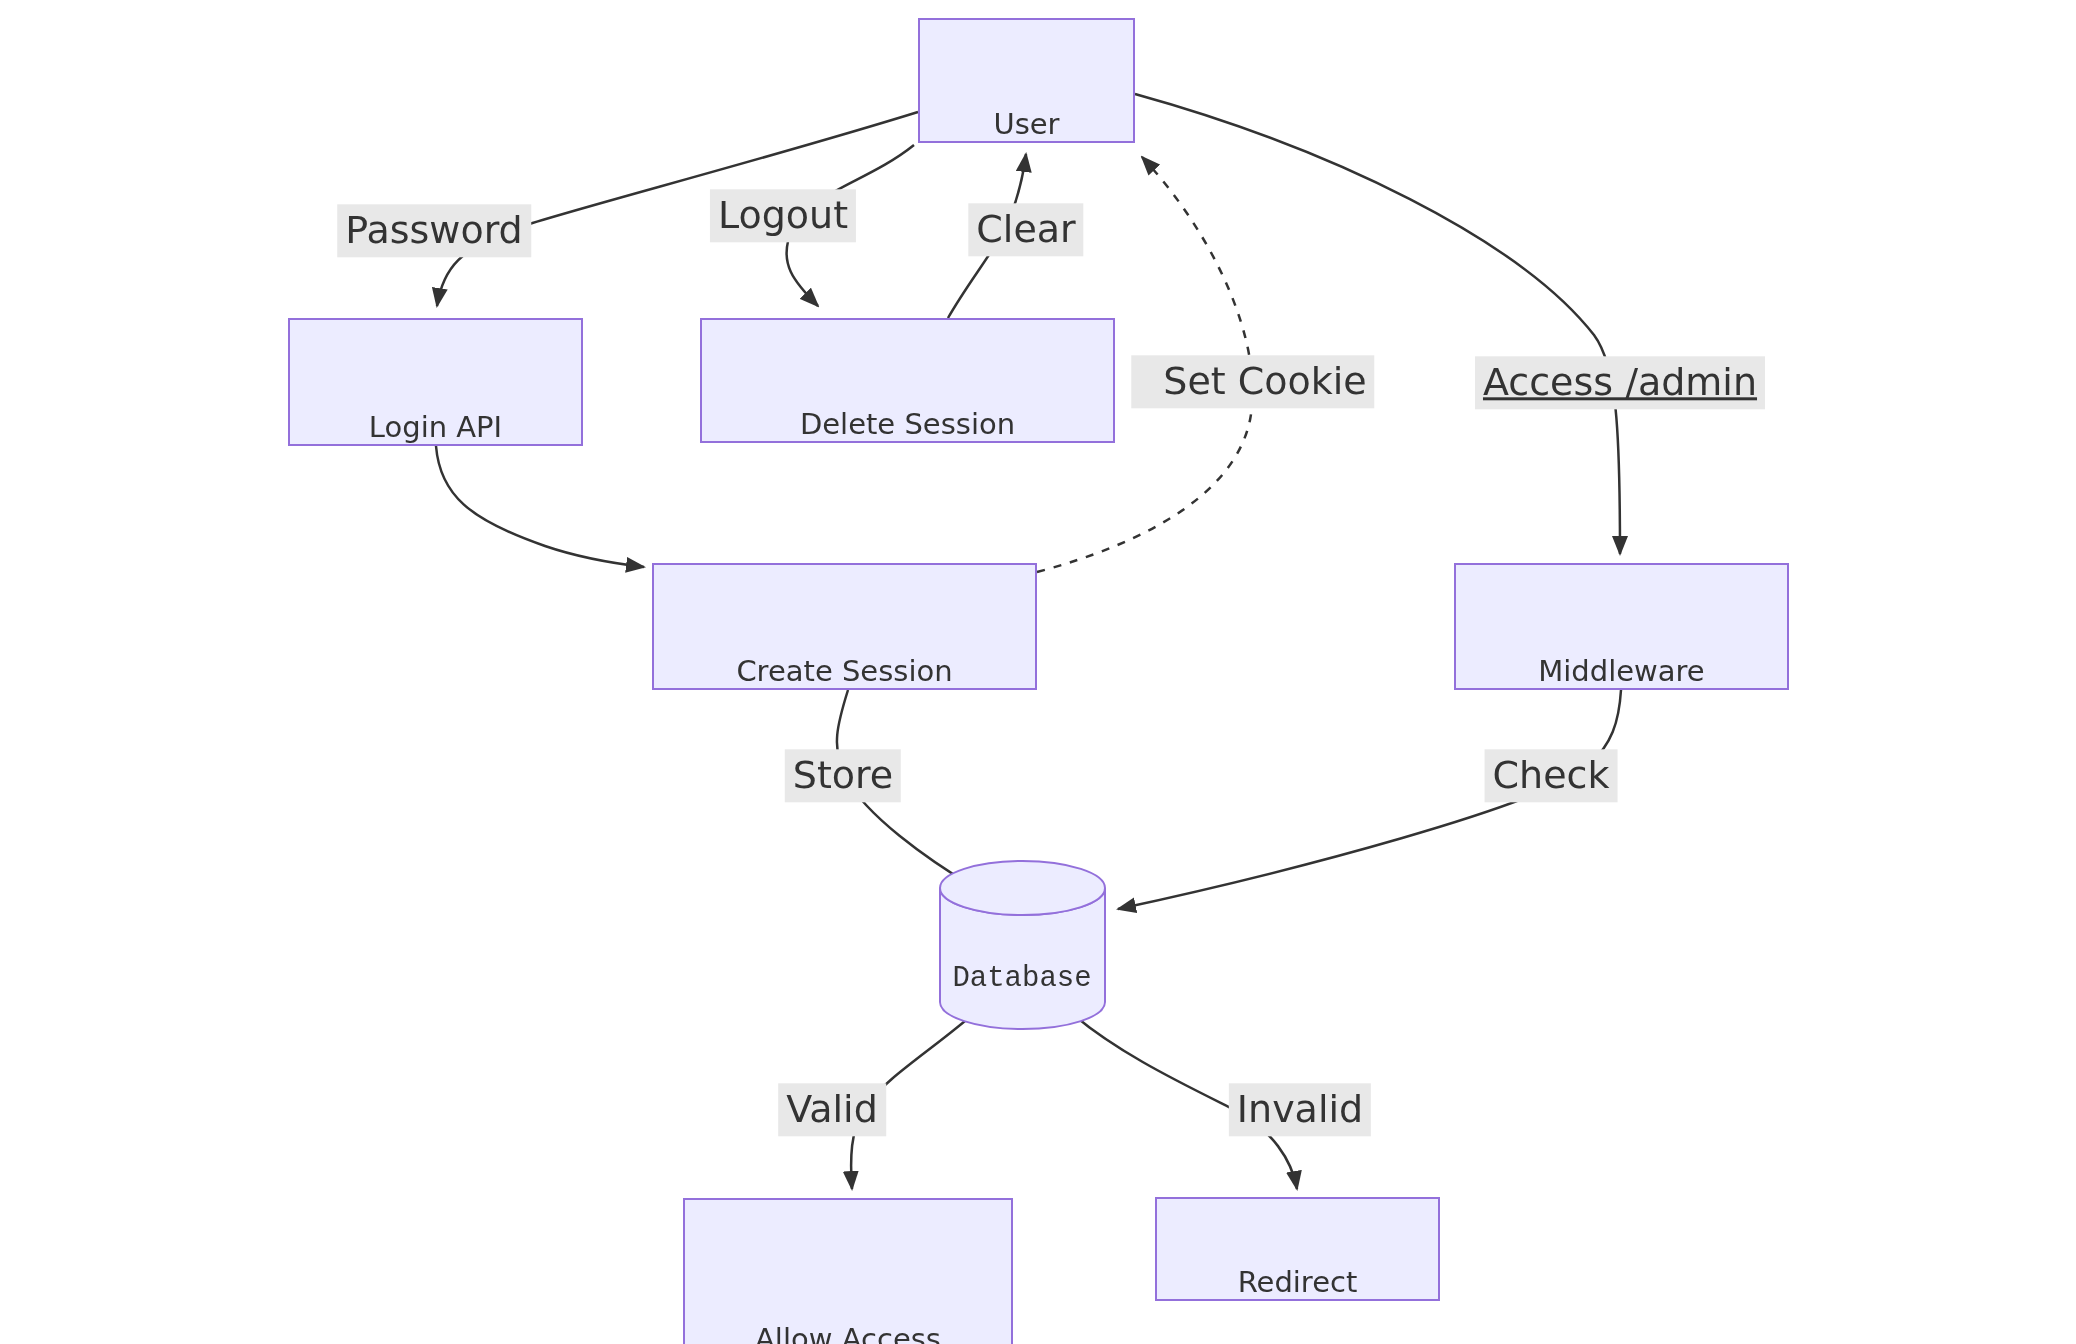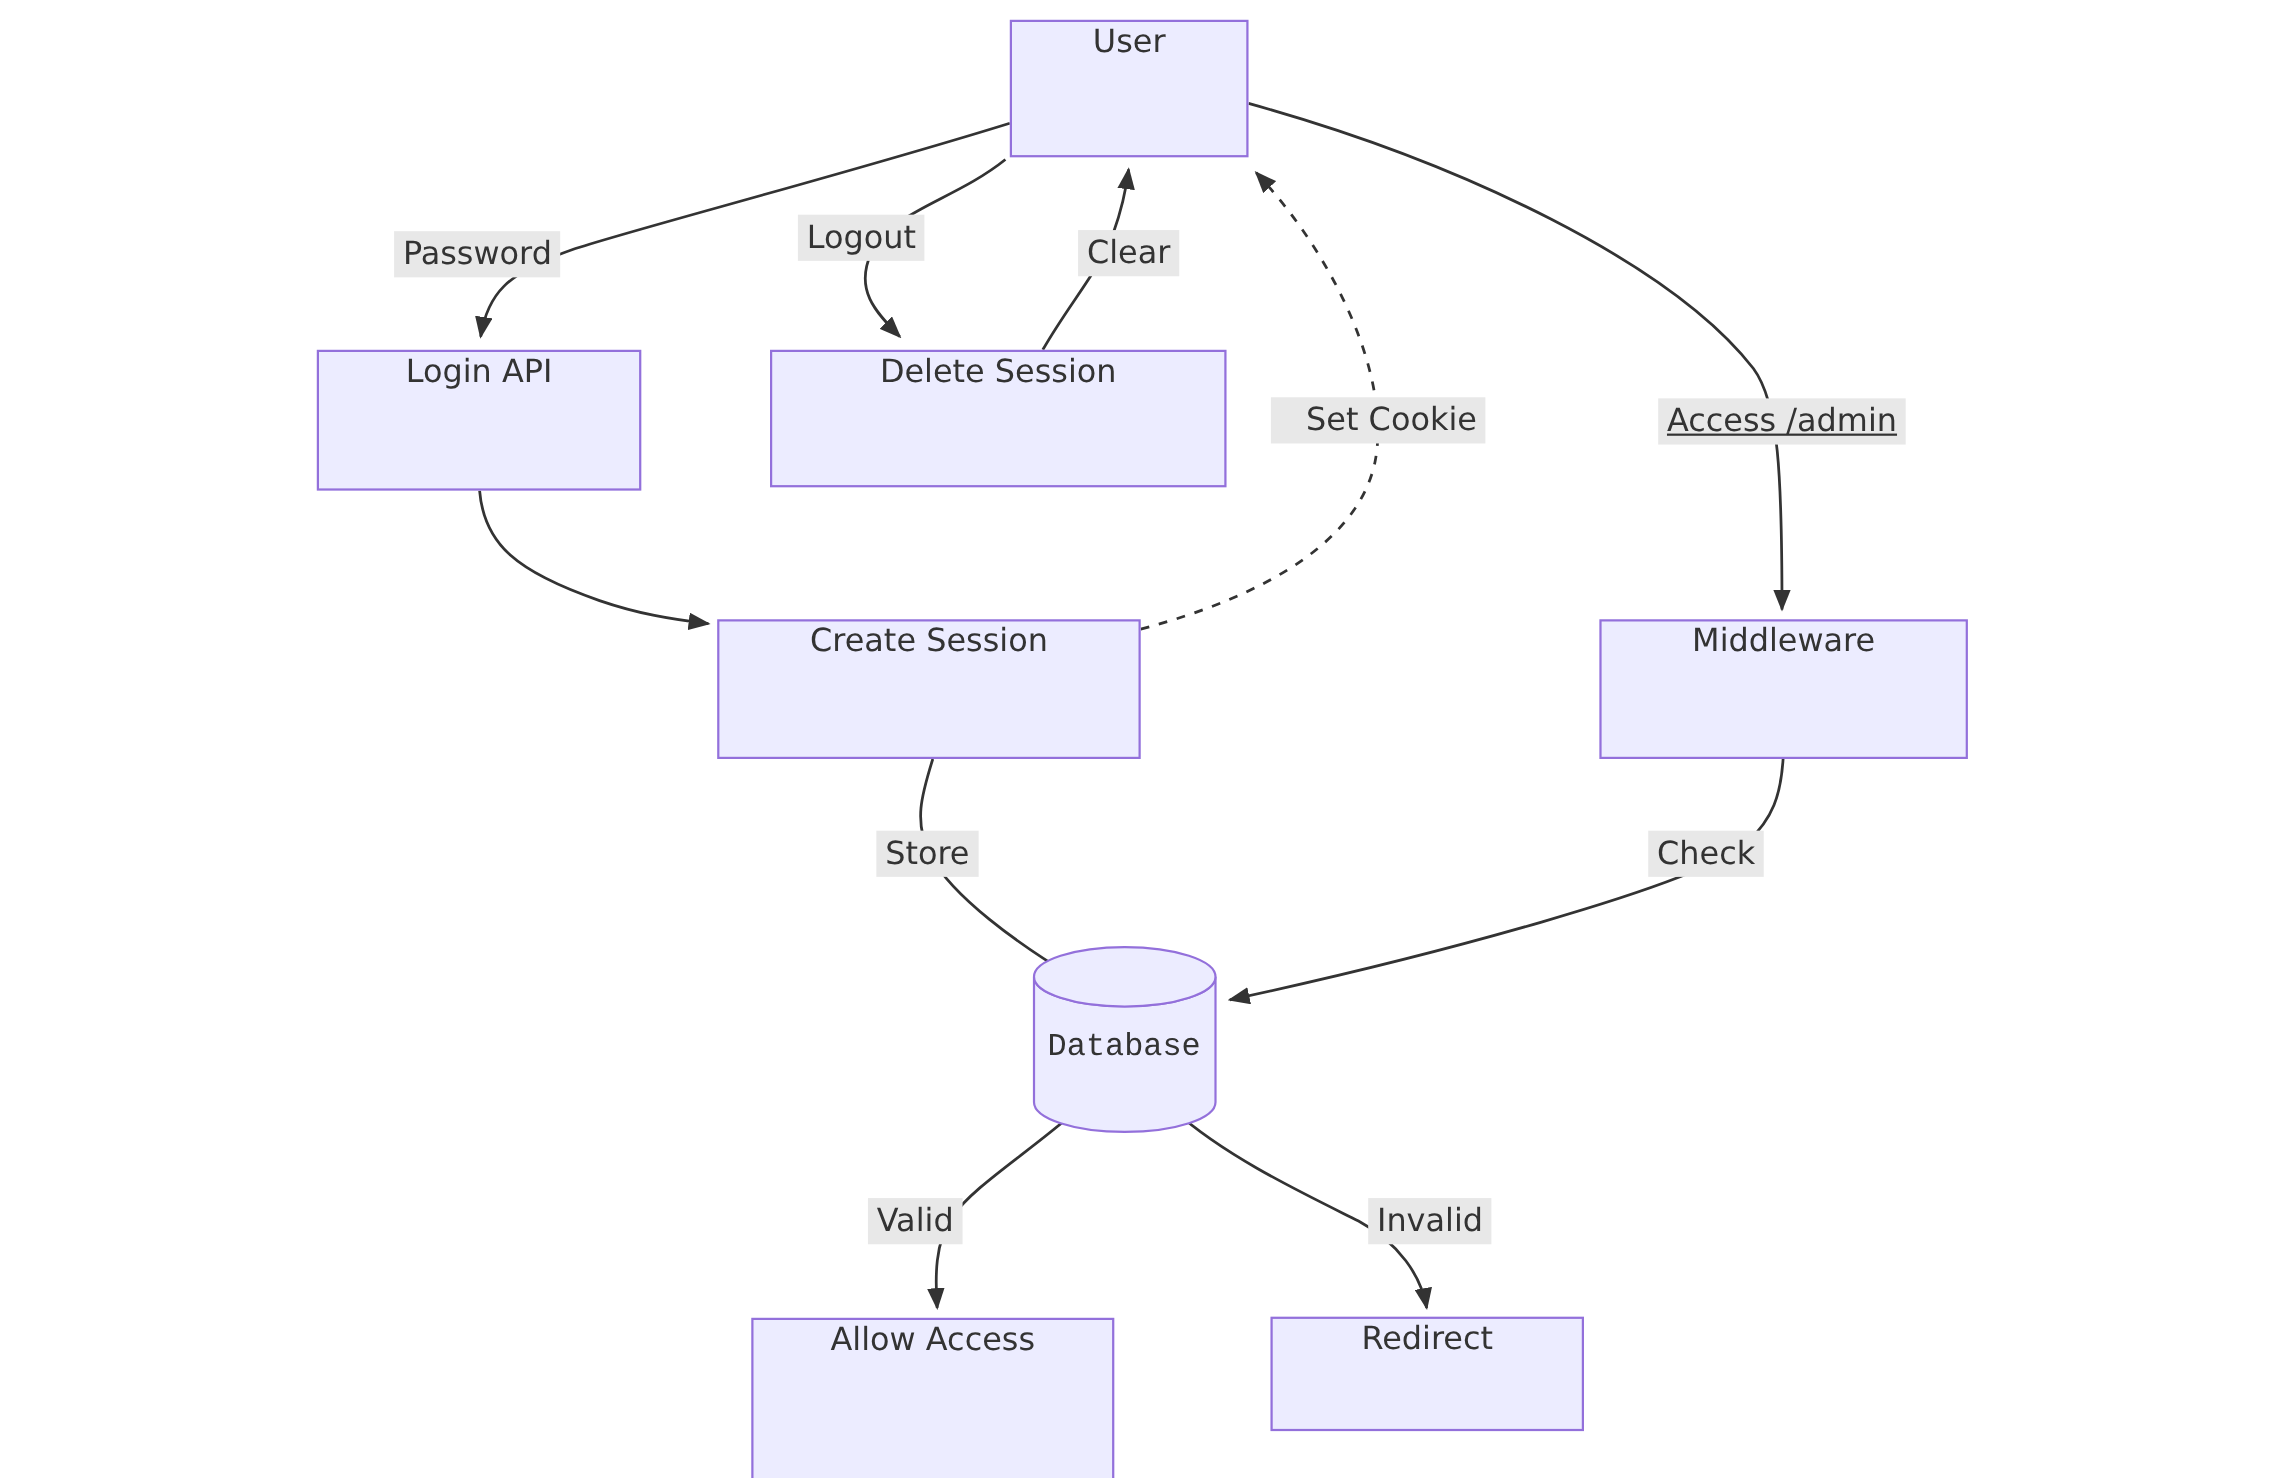--- a/index.html
+++ b/index.html
@@ -21,31 +21,31 @@
   }
   svg.edge-layer{position:absolute;left:0;top:0;width:2076px;height:1344px;}
   path.edge{fill:none;stroke:var(--edge-color);stroke-width:2.5px;}
   path.edge.dashed{stroke-dasharray:8 9;}
   #arrowhead path{fill:var(--edge-color);}
   .cyl{fill:var(--node-fill);stroke:var(--node-border);stroke-width:2px;}
   .node{
     position:absolute;
     background:var(--node-fill);
     border:2px solid var(--node-border);
-    display:flex;align-items:flex-start;justify-content:center;
+    display:flex;align-items:flex-end;justify-content:center;
     font-size:29px;color:var(--text-color);
     box-sizing:border-box;white-space:nowrap;
   }
   .node.plain{background:transparent;border:none;}
   .edge-label{
     position:absolute;
     transform:translate(-50%,-50%);
     background:var(--label-bg);
     color:var(--text-color);
-    font-size:29px;line-height:1.3;
+    font-size:38px;line-height:1.3;
     padding:2px 8px;white-space:nowrap;
   }
 </style>
 </head>
 <body>
 
 <div class="canvas">
 
   <svg class="edge-layer">
     <defs>

